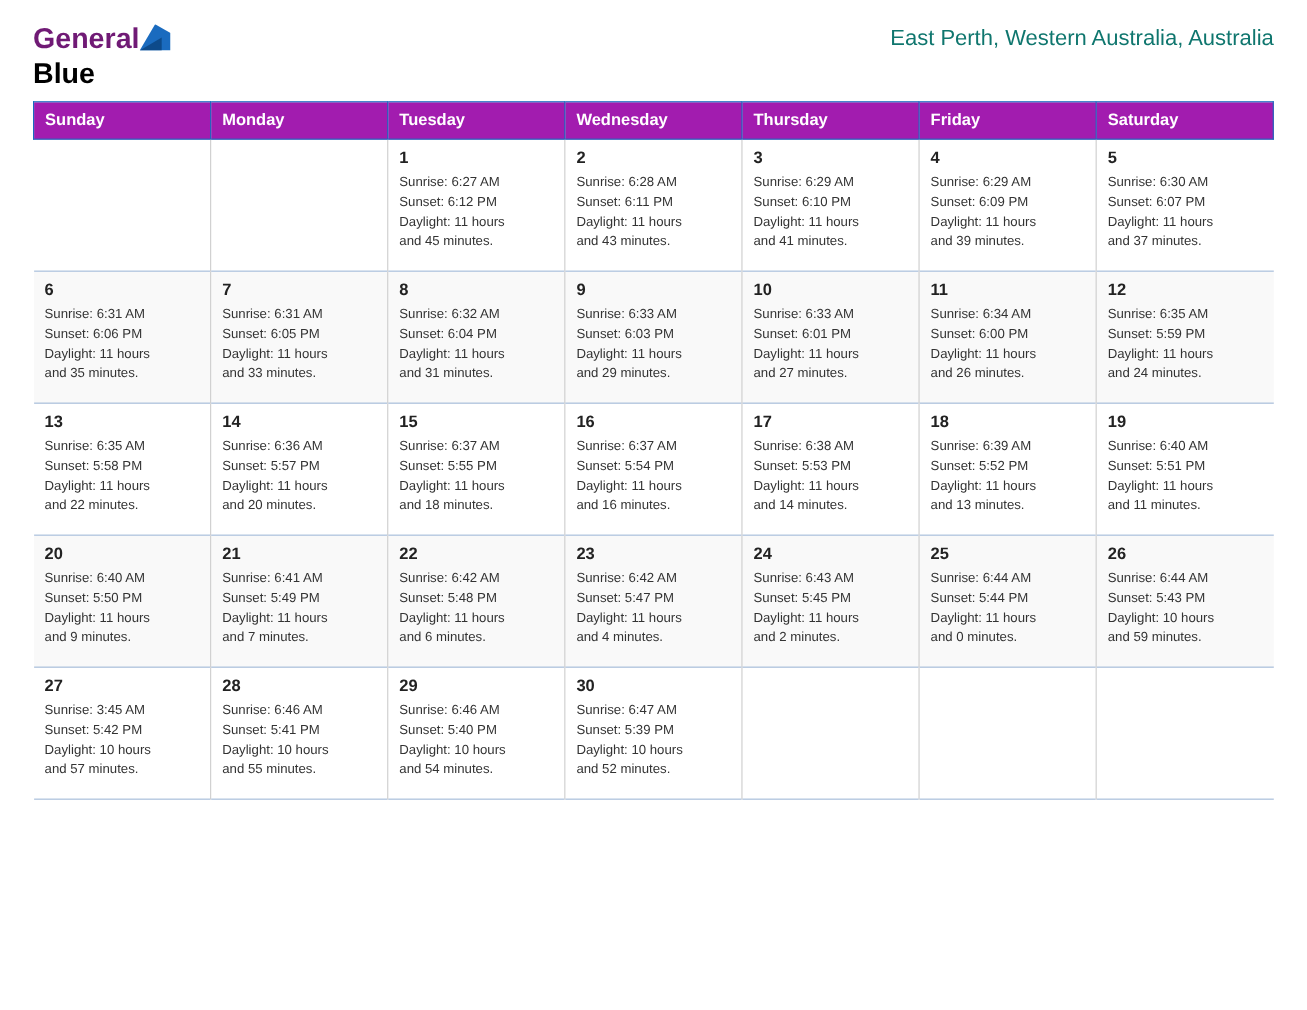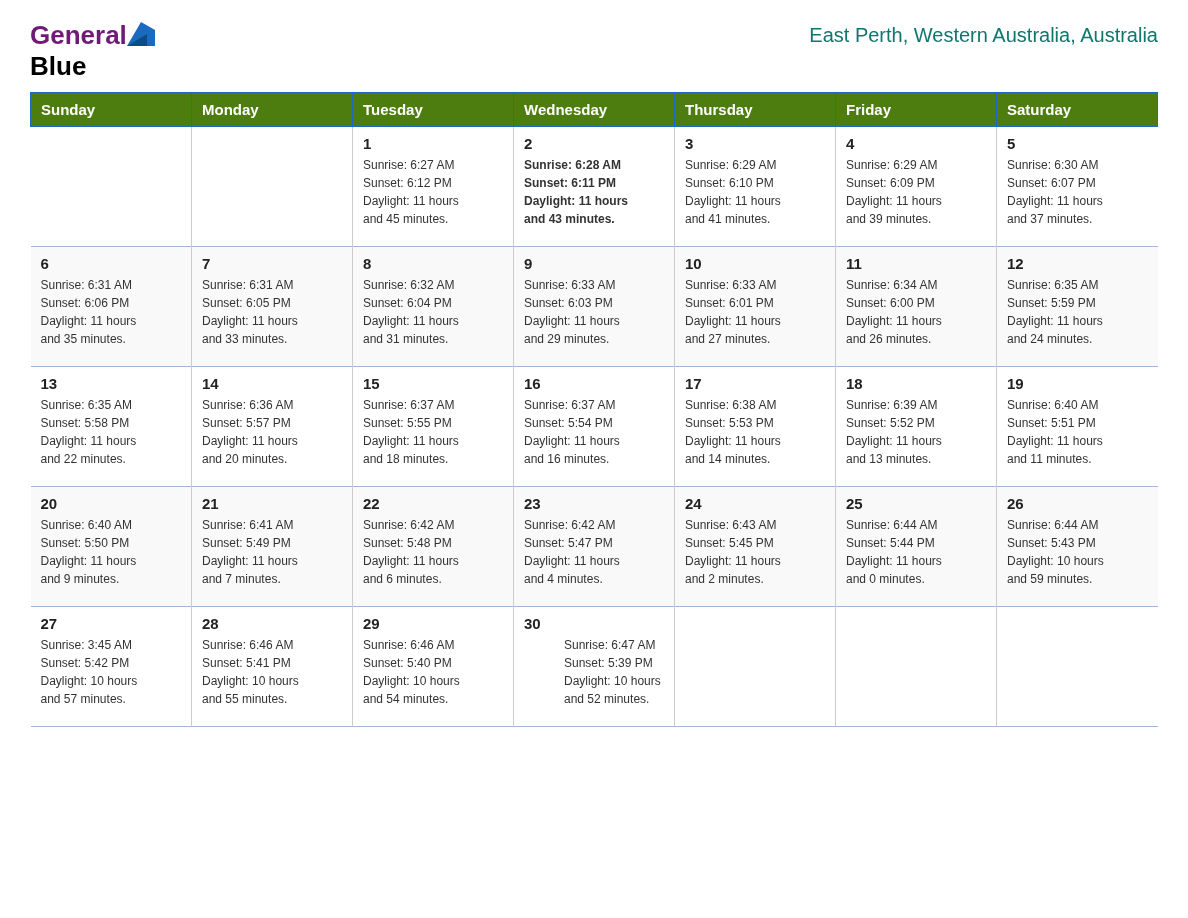--- a/index.html
+++ b/index.html
@@ -51,21 +51,21 @@
       color: #0f766e;
       margin-top: 4px;
     }
     table {
       width: 100%;
       border-collapse: collapse;
       margin-top: 10px;
       table-layout: fixed;
     }
     thead tr {
-      background-color: #4d7c0f;
+      background-color: #a21caf;
     }
     thead th {
       color: #fff;
       font-size: 15px;
       font-weight: bold;
       padding: 8px 10px;
       text-align: left;
       border: 1px solid #1a6bbf;
     }
     tbody tr {
@@ -141,21 +141,21 @@
         <td class="empty-cell"></td>
         <td>
           <span class="day-number">1</span>
           <div class="day-info" style="white-space: pre-line;">Sunrise: 6:27 AM
 Sunset: 6:12 PM
 Daylight: 11 hours
 and 45 minutes.</div>
         </td>
         <td>
           <span class="day-number">2</span>
-          <div class="day-info" style="white-space: pre-line; font-weight: bold;">Sunrise: 6:28 AM
+          <div class="day-info" style="white-space: pre-line;">Sunrise: 6:28 AM
 Sunset: 6:11 PM
 Daylight: 11 hours
 and 43 minutes.</div>
         </td>
         <td>
           <span class="day-number">3</span>
           <div class="day-info" style="white-space: pre-line;">Sunrise: 6:29 AM
 Sunset: 6:10 PM
 Daylight: 11 hours
 and 41 minutes.</div>
@@ -345,21 +345,21 @@
         </td>
         <td>
           <span class="day-number">29</span>
           <div class="day-info" style="white-space: pre-line;">Sunrise: 6:46 AM
 Sunset: 5:40 PM
 Daylight: 10 hours
 and 54 minutes.</div>
         </td>
         <td>
           <span class="day-number">30</span>
-          <div class="day-info" style="white-space: pre-line; margin-left: 40px;">Sunrise: 6:47 AM
+          <div class="day-info" style="white-space: pre-line;">Sunrise: 6:47 AM
 Sunset: 5:39 PM
 Daylight: 10 hours
 and 52 minutes.</div>
         </td>
         <td class="empty-cell"></td>
         <td class="empty-cell"></td>
         <td class="empty-cell"></td>
       </tr>
     </tbody>
 </table>

